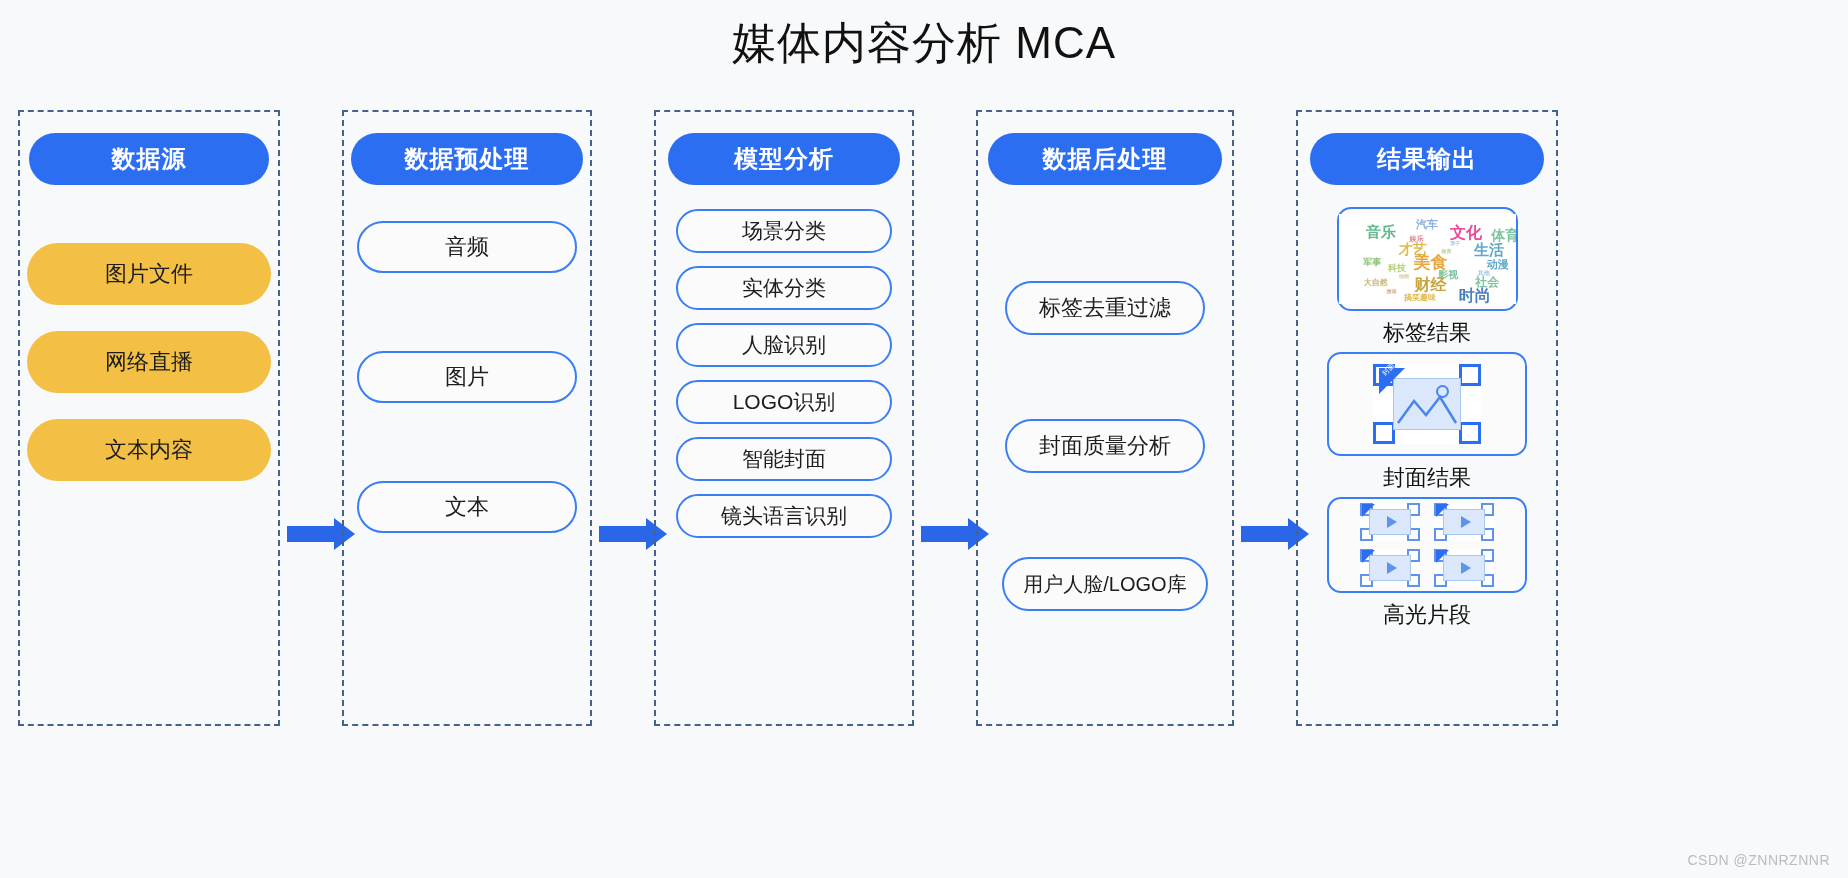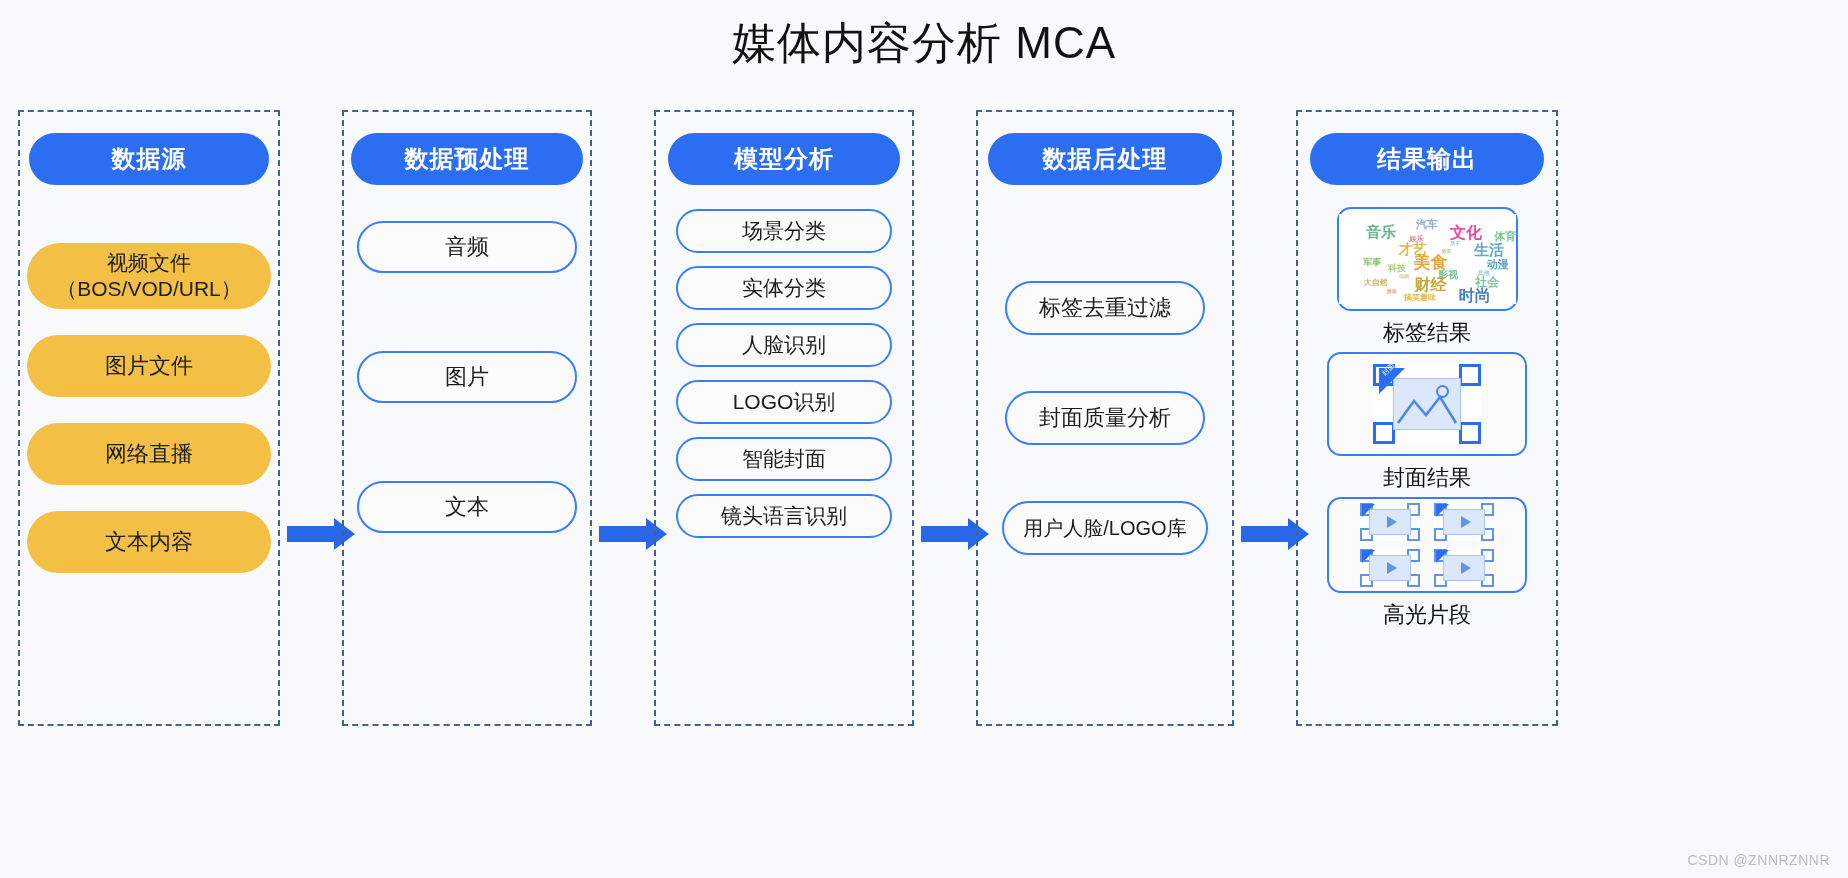--- a/index.html
+++ b/index.html
@@ -114,21 +114,21 @@
   
   .c2-list{margin-top:36px;display:flex;flex-direction:column;gap:78px;align-items:center;}
   .c2-list .pill{width:220px;height:52px;font-size:22px;}
 
   
   .c3-list{margin-top:24px;display:flex;flex-direction:column;gap:13px;align-items:center;}
   .c3-list .pill{width:216px;height:44px;font-size:21px;}
   .c3-list .pill.two-line{height:62px;font-size:21px;}
 
   
-  .c4-list{margin-top:96px;display:flex;flex-direction:column;gap:56px;align-items:center;}
+  .c4-list{margin-top:96px;display:flex;flex-direction:column;gap:84px;align-items:center;}
   .c4-list .pill{width:200px;height:54px;font-size:22px;}
   .c4-list .pill.wide{width:206px;font-size:20px;}
 
   
   .c5-list{margin-top:22px;display:flex;flex-direction:column;align-items:center;gap:4px;}
   .out-block{display:flex;flex-direction:column;align-items:center;}
   .out-frame{
     box-sizing:border-box;
     border:2px solid #3a7ef5;
     border-radius:14px;
@@ -238,22 +238,20 @@
 </head>
 <body>
 
 <div class="page-title">媒体内容分析 MCA</div>
 
 <div class="board">
 
   <div class="column col-1">
     <div class="col-header">数据源</div>
     <div class="c1-list">
-      <div class="pill pill-yellow two-line">视频文件
-（BOS/VOD/URL）</div>
       <div class="pill pill-yellow">图片文件</div>
       <div class="pill pill-yellow">网络直播</div>
       <div class="pill pill-yellow">文本内容</div>
     </div>
   </div>
 
   <div class="arrow">
     <div class="arrow-shape"></div>
   </div>
 
@@ -302,21 +300,21 @@
   <div class="column col-5">
     <div class="col-header">结果输出</div>
     <div class="c5-list">
 
       <div class="out-block">
         <div class="out-frame frame-tag">
           <div class="wordcloud" id="wordcloud">
               <span style="left: 24%; top: 20%; font-size: 15px; color: rgb(99, 185, 139);">音乐</span>
               <span style="left: 50%; top: 11%; font-size: 11px; color: rgb(143, 176, 216);">汽车</span>
               <span style="left: 72%; top: 21%; font-size: 16px; color: #ec4899;">文化</span>
-              <span style="left: 92%; top: 24%; font-size: 11px; color: rgb(127, 195, 160); padding-left: 8px;">体育</span>
+              <span style="left: 92%; top: 24%; font-size: 14px; color: rgb(127, 195, 160); padding-left: 8px;">体育</span>
               <span style="left: 44%; top: 28%; font-size: 7px; color: rgb(227, 132, 139);">娱乐</span>
               <span style="left: 66%; top: 32%; font-size: 5px; color: rgb(155, 201, 224);">亲子</span>
               <span style="left: 42%; top: 40%; font-size: 14px; color: rgb(224, 184, 76);">才艺</span>
               <span style="left: 61%; top: 41%; font-size: 5px; color: rgb(184, 212, 154);">教育</span>
               <span style="left: 85%; top: 40%; font-size: 15px; color: rgb(95, 168, 201);">生活</span>
               <span style="left: 19%; top: 53%; font-size: 9px; color: rgb(140, 196, 116);">军事</span>
               <span style="left: 52%; top: 53%; font-size: 17px; color: rgb(230, 168, 62);">美食</span>
               <span style="left: 90%; top: 55%; font-size: 11px; color: rgb(95, 168, 201);">动漫</span>
               <span style="left: 33%; top: 60%; font-size: 9px; color: rgb(181, 207, 114);">科技</span>
               <span style="left: 62%; top: 68%; font-size: 10px; color: rgb(127, 195, 160);">影视</span>

